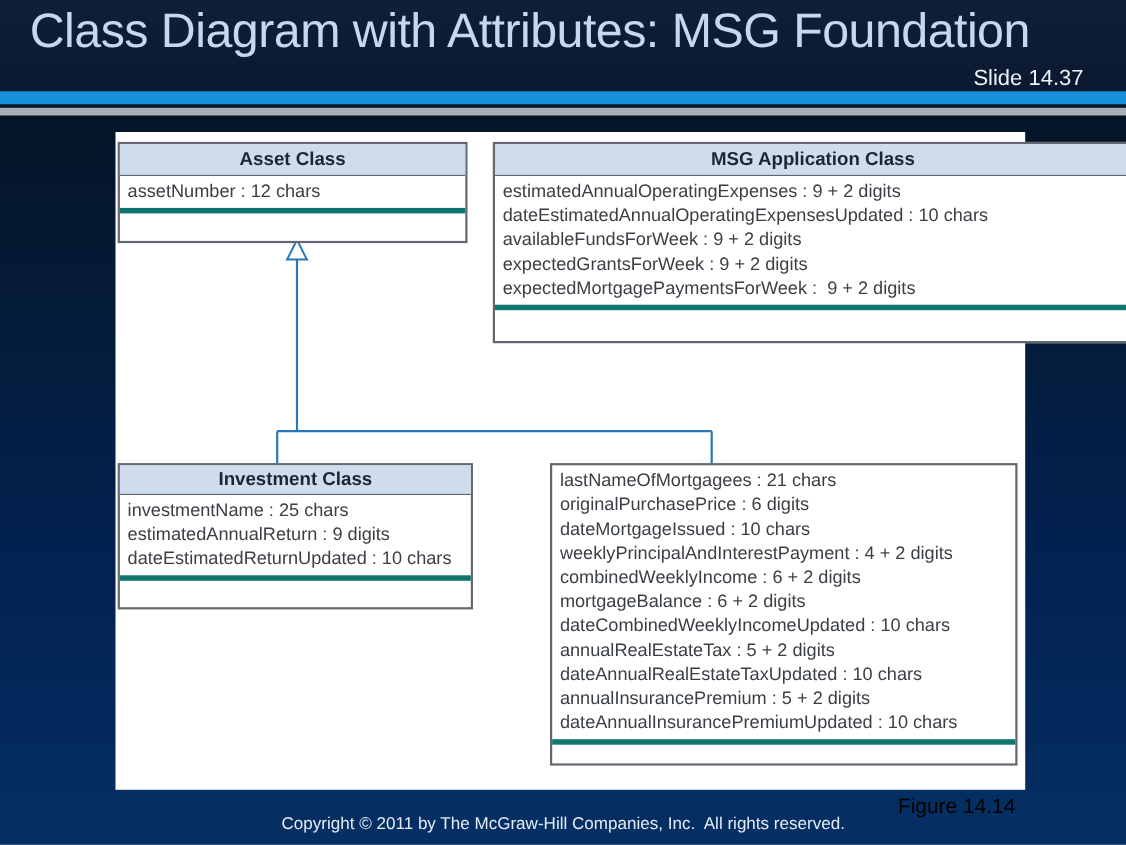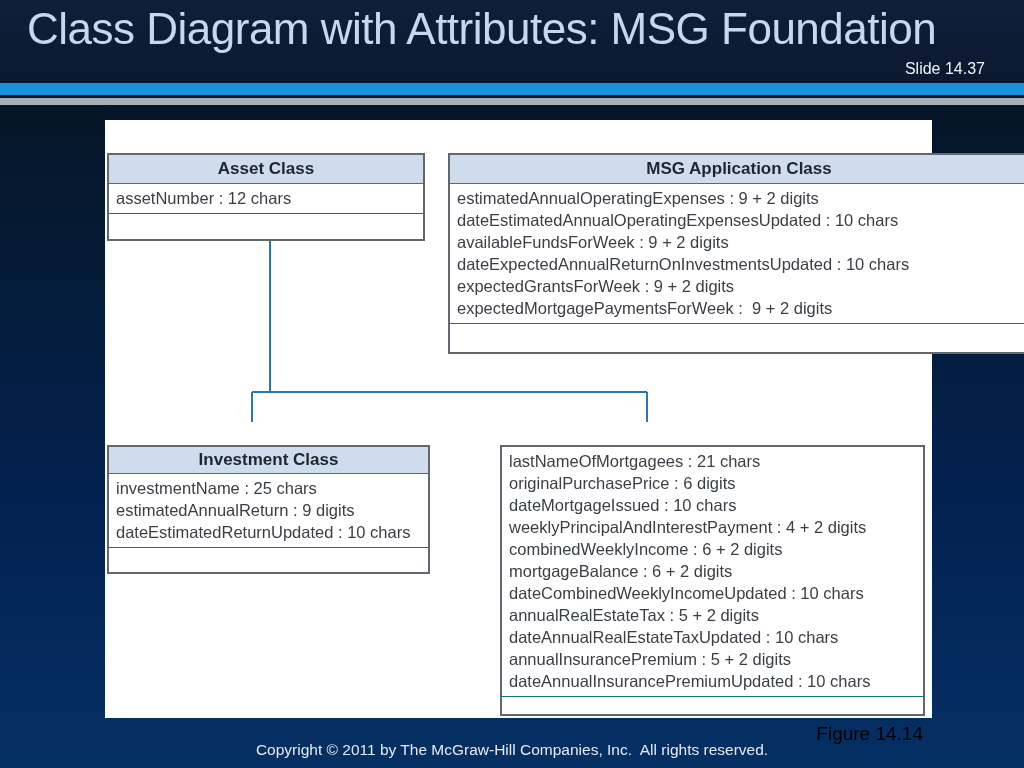--- a/index.html
+++ b/index.html
@@ -7,38 +7,38 @@
     width:1024px;height:768px;position:relative;overflow:hidden;
     font-family:"Liberation Sans","DejaVu Sans",sans-serif;
     background:linear-gradient(180deg,#101f3a 0%,#0b1a31 9%,#051527 14%,#041d3d 42%,#032253 68%,#053064 100%);
   }
   .abs{position:absolute;}
   
   .slide-title{
     top:4px;left:27px;width:980px;
     font-size:44px;letter-spacing:-0.5px;color:#c6d8ee;white-space:nowrap;
   }
-  .slide-number{top:60px;right:39px;font-size:16px;color:#eef3fa;}
+  .slide-number{top:60px;right:39px;font-size:20px;color:#eef3fa;}
   .bar-blue{top:83px;left:0;width:1024px;height:12px;background:#1691da;}
   .bar-gap{top:95px;left:0;width:1024px;height:3px;background:#0b1528;}
   .bar-silver{top:98px;left:0;width:1024px;height:7px;background:#a9aeb5;}
   
   .figure-area{top:120px;left:105px;width:827px;height:598px;background:#ffffff;}
   .connector-svg{top:0;left:0;width:1024px;height:768px;z-index:1;pointer-events:none;}
   
   .class-box{
     position:absolute;z-index:2;background:#ffffff;
-    border:2px solid #62676f;box-sizing:border-box;margin-top:24px;
+    border:2px solid #62676f;box-sizing:border-box;
   }
   .class-header{
     background:#cfdcee;border-bottom:1px solid #62676f;
     font-weight:bold;text-align:center;color:#1d2530;font-size:17px;
   }
   .attrs{
-    border-bottom:1px solid #0f766e;padding:3px 7px 4px 7px;
+    border-bottom:5px solid #0f766e;padding:3px 7px 4px 7px;
     font-size:16.5px;line-height:22px;color:#3a3f45;white-space:nowrap;
   }
   .attr-line{white-space:nowrap;}
   .box-asset{left:107px;top:129px;width:318px;}
   .box-asset .class-header{height:28px;line-height:28px;}
   .box-asset .empty-compartment{height:25px;}
   .box-msg{left:448px;top:129px;width:582px;}
   .box-msg .class-header{height:28px;line-height:28px;}
   .box-msg .empty-compartment{height:28px;}
   .box-investment{left:107px;top:421px;width:323px;}
@@ -79,21 +79,20 @@
     </div>
   <div class="empty-compartment"></div>
 </div>
 
 <div class="class-box box-msg">
   <div class="class-header">MSG Application Class</div>
   <div class="attrs">
       <div class="attr-line">estimatedAnnualOperatingExpenses : 9 + 2 digits</div>
       <div class="attr-line">dateEstimatedAnnualOperatingExpensesUpdated : 10 chars</div>
       <div class="attr-line">availableFundsForWeek : 9 + 2 digits</div>
-      <div class="attr-line">dateExpectedAnnualReturnOnInvestmentsUpdated : 10 chars</div>
       <div class="attr-line">expectedGrantsForWeek : 9 + 2 digits</div>
       <div class="attr-line">expectedMortgagePaymentsForWeek : &nbsp;9 + 2 digits</div>
     </div>
   <div class="empty-compartment"></div>
 </div>
 
 <div class="class-box box-investment">
   <div class="class-header">Investment Class</div>
   <div class="attrs">
       <div class="attr-line">investmentName : 25 chars</div>

